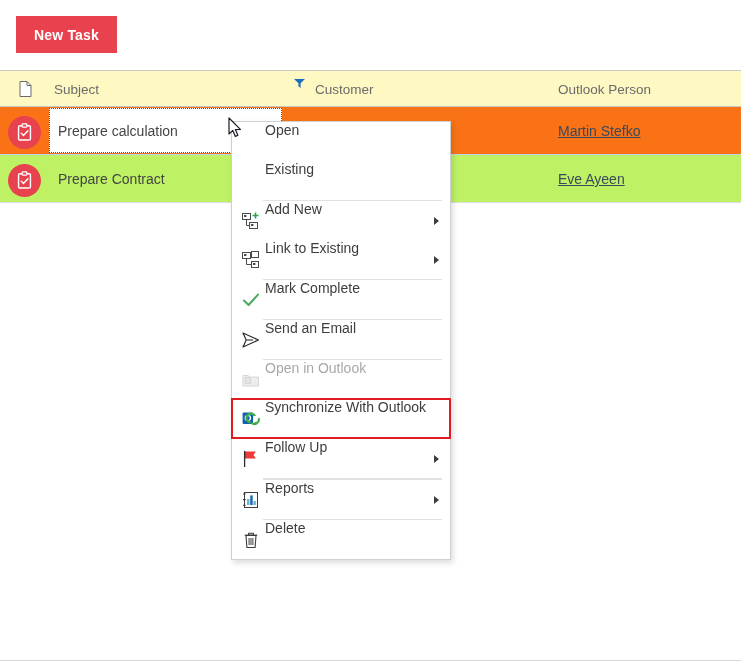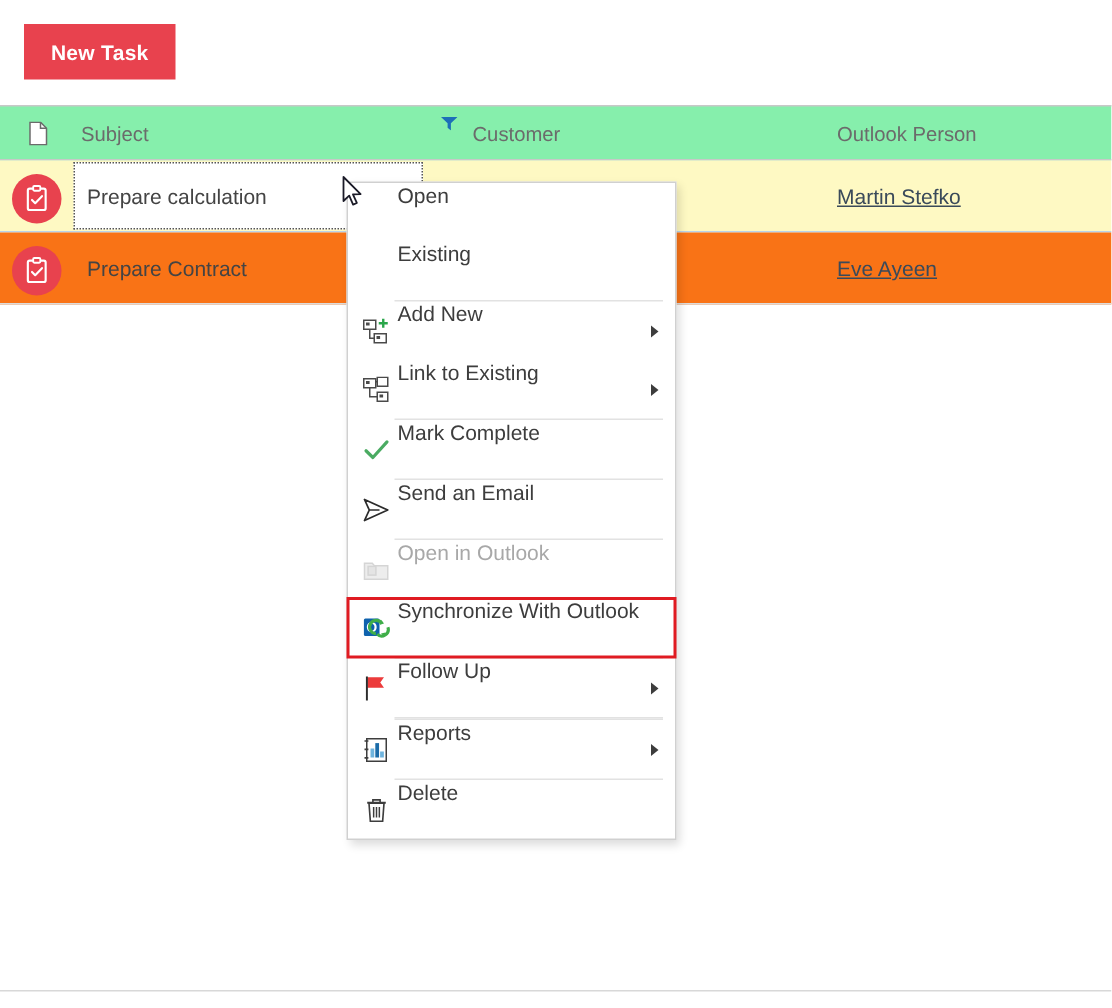--- a/index.html
+++ b/index.html
@@ -25,21 +25,21 @@
     display:flex; align-items:center; justify-content:center;
   }
 
   
   .grid { position:absolute; left:0; top:70px; width:741px; }
   .grid-header {
     position:relative;
     height:37px;
     border-top:1px solid #c8c8c8;
     border-bottom:1px solid #c8c8c8;
-    background:#86efac;
+    background:#fef9c3;
   }
   .hcell {
     position:absolute; top:0; height:36px;
     display:flex; align-items:center;
     font-size:13.5px; color:#6b6b6b;
     font-family:"Liberation Sans", sans-serif;
     white-space:nowrap;
   }
   .hcell-doc   { left:19px;  }
   .hcell-subj  { left:54px;  }
@@ -50,23 +50,23 @@
 
   .filter-tri {
     position:absolute; left:294px; top:3px;
     width:11px; height:9px;
   }
 
   .row {
     position:relative;
     height:48px;
     border-bottom:1px solid #dcdcdc;
-    background:#f97316;
-  }
-  .row.selected { background:#fef9c3; border-bottom:1px solid #b9d4ea; }
+    background:#bef264;
+  }
+  .row.selected { background:#f97316; border-bottom:1px solid #b9d4ea; }
 
   .row-icon {
     position:absolute; left:8px; top:9px;
     width:33px; height:33px; border-radius:50%;
     background:#e8424e;
     display:flex; align-items:center; justify-content:center;
   }
 
   .cell {
     position:absolute; top:0; height:48px;

